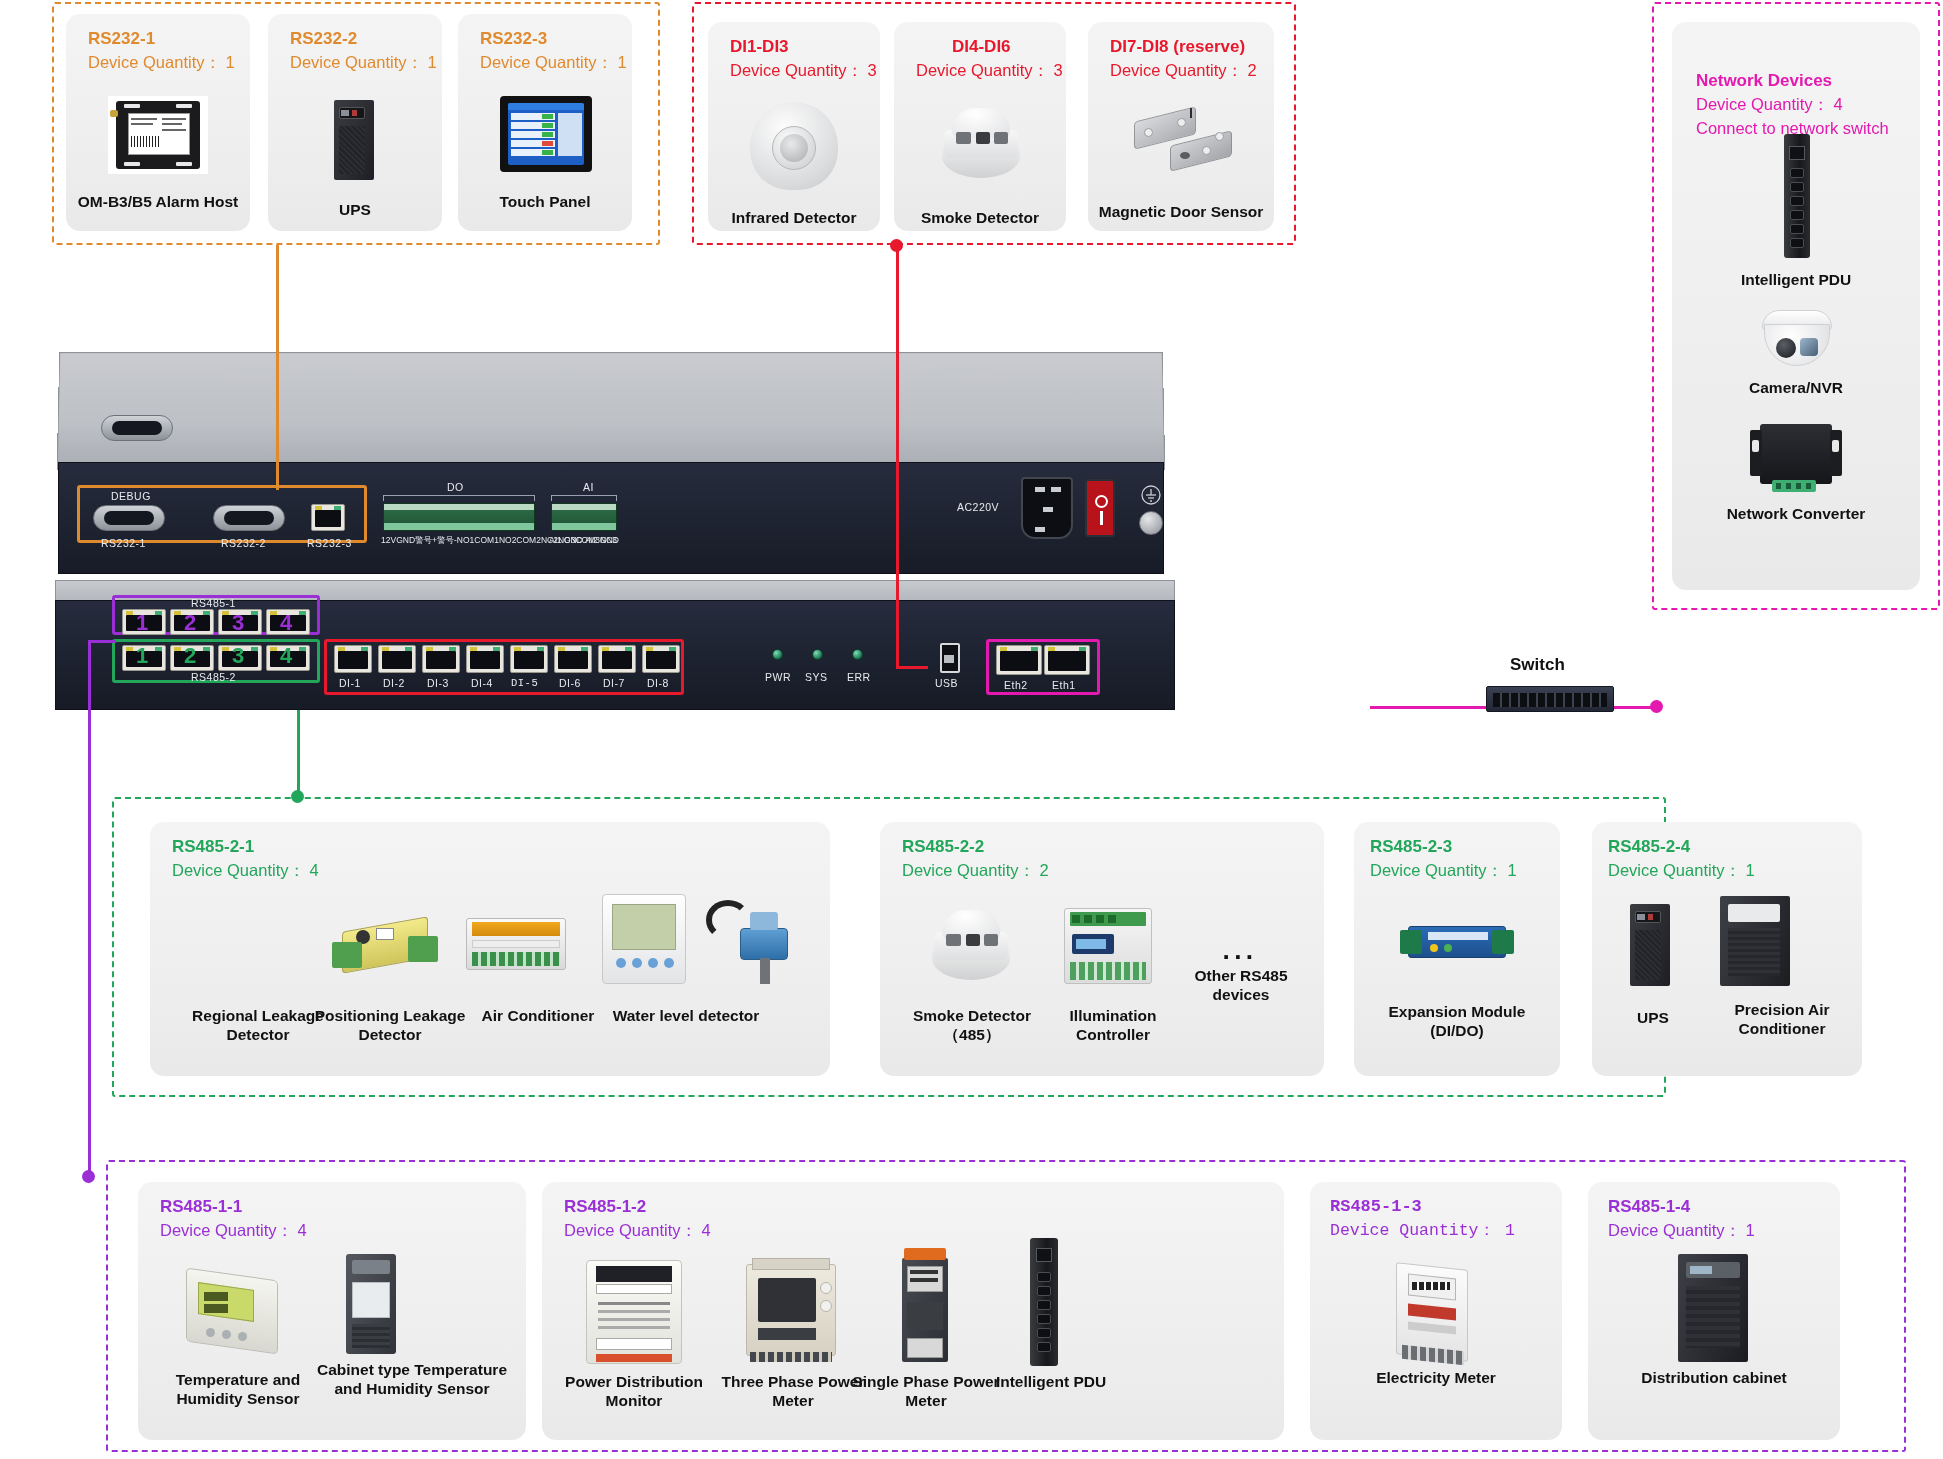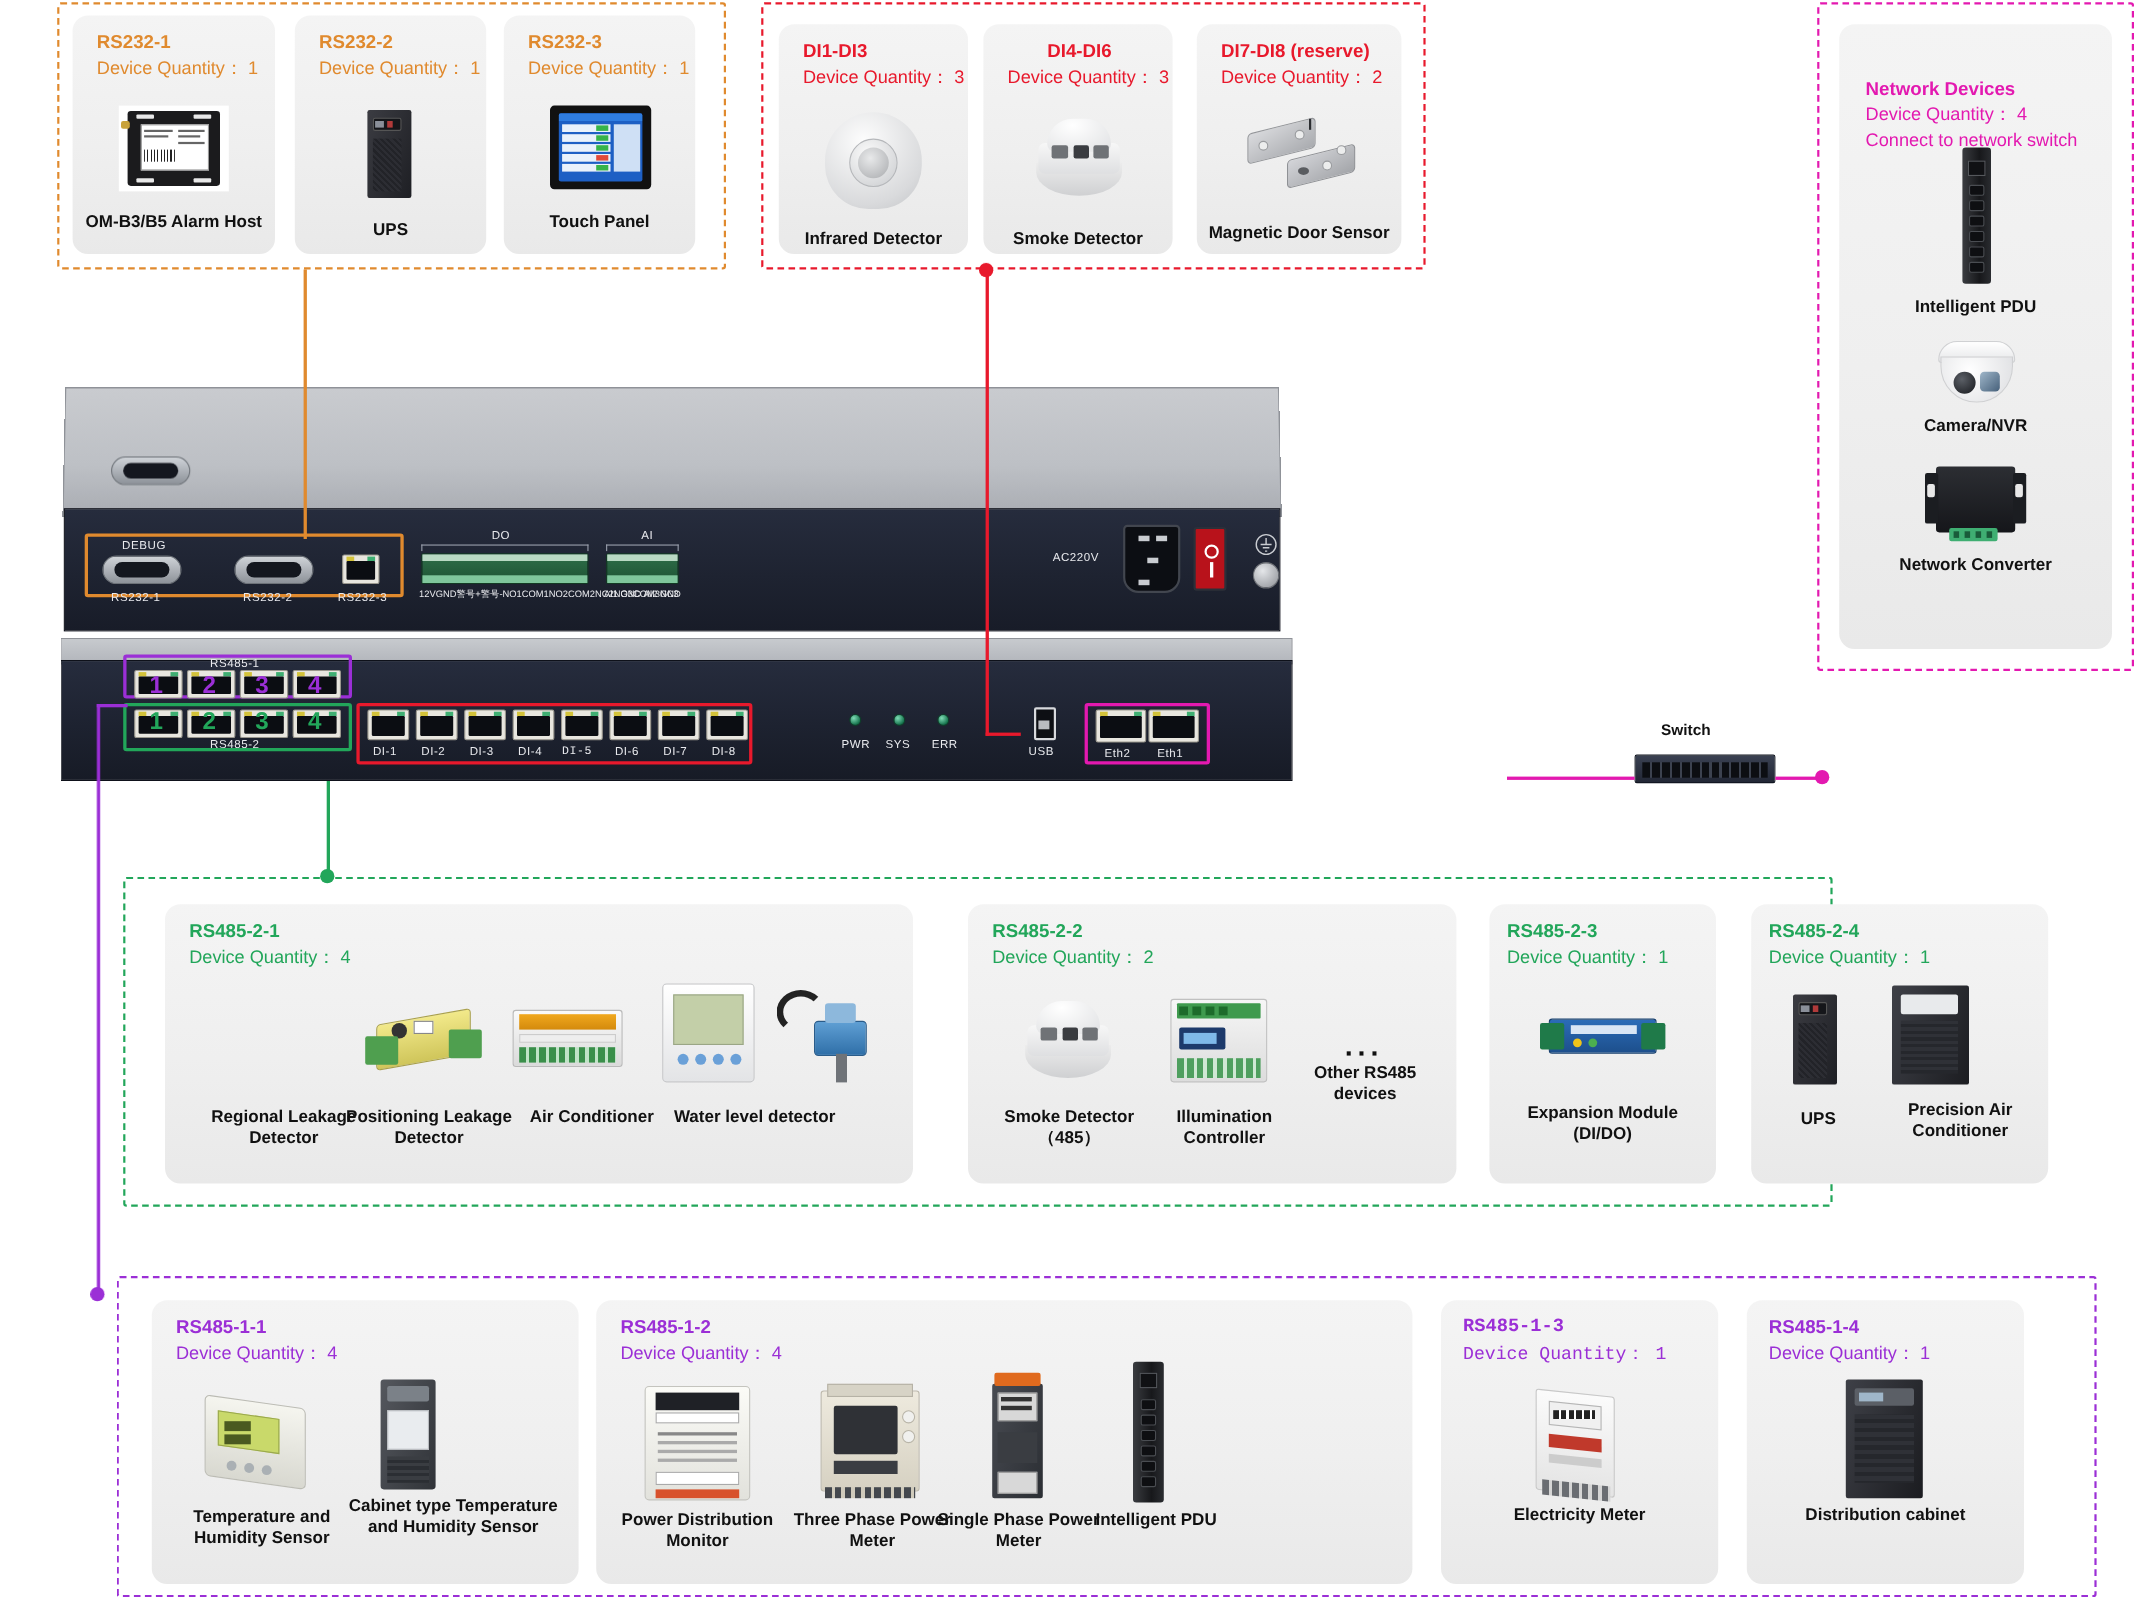--- a/index.html
+++ b/index.html
@@ -464,21 +464,21 @@
     </div>
   <div class="rj45" style="left:988px; top:44px; width:46px; height:30px;">
       <div class="ledL"></div>
       <div class="ledR"></div>
       <div class="mouth"></div>
     </div>
   <div class="panel-label" style="left:948px; top:78px;">Eth2</div>
   <div class="panel-label" style="left:996px; top:78px;">Eth1</div>
 </div>
 
-<div style="position:absolute; left:1510px; top:655px; font-size:14px; font-weight:bold; color:#111;">Switch</div>
+<div style="position:absolute; left:1510px; top:655px; font-size:17px; font-weight:bold; color:#111;">Switch</div>
 <div class="switch-img" style="left:1486px; top:686px; width:128px; height:26px;">
   <div style="position:absolute;left:6px;top:6px;right:6px;height:14px;background:repeating-linear-gradient(90deg,#0c0e12 0 7px,#3c424f 7px 9px);"></div>
 </div>
 
 <div class="line-v" style="left:276px; top:245px; width:3px; height:245px; background:#E08A2E;"></div>
 
 <div class="line-v" style="left:896px; top:245px; width:3px; height:424px; background:#E8192C;"></div>
 <div class="line-h" style="left:896px; top:666px; width:32px; height:3px; background:#E8192C;"></div>
 <div style="position:absolute;left:890px;top:239px;width:13px;height:13px;border-radius:50%;background:#E8192C;"></div>
 

